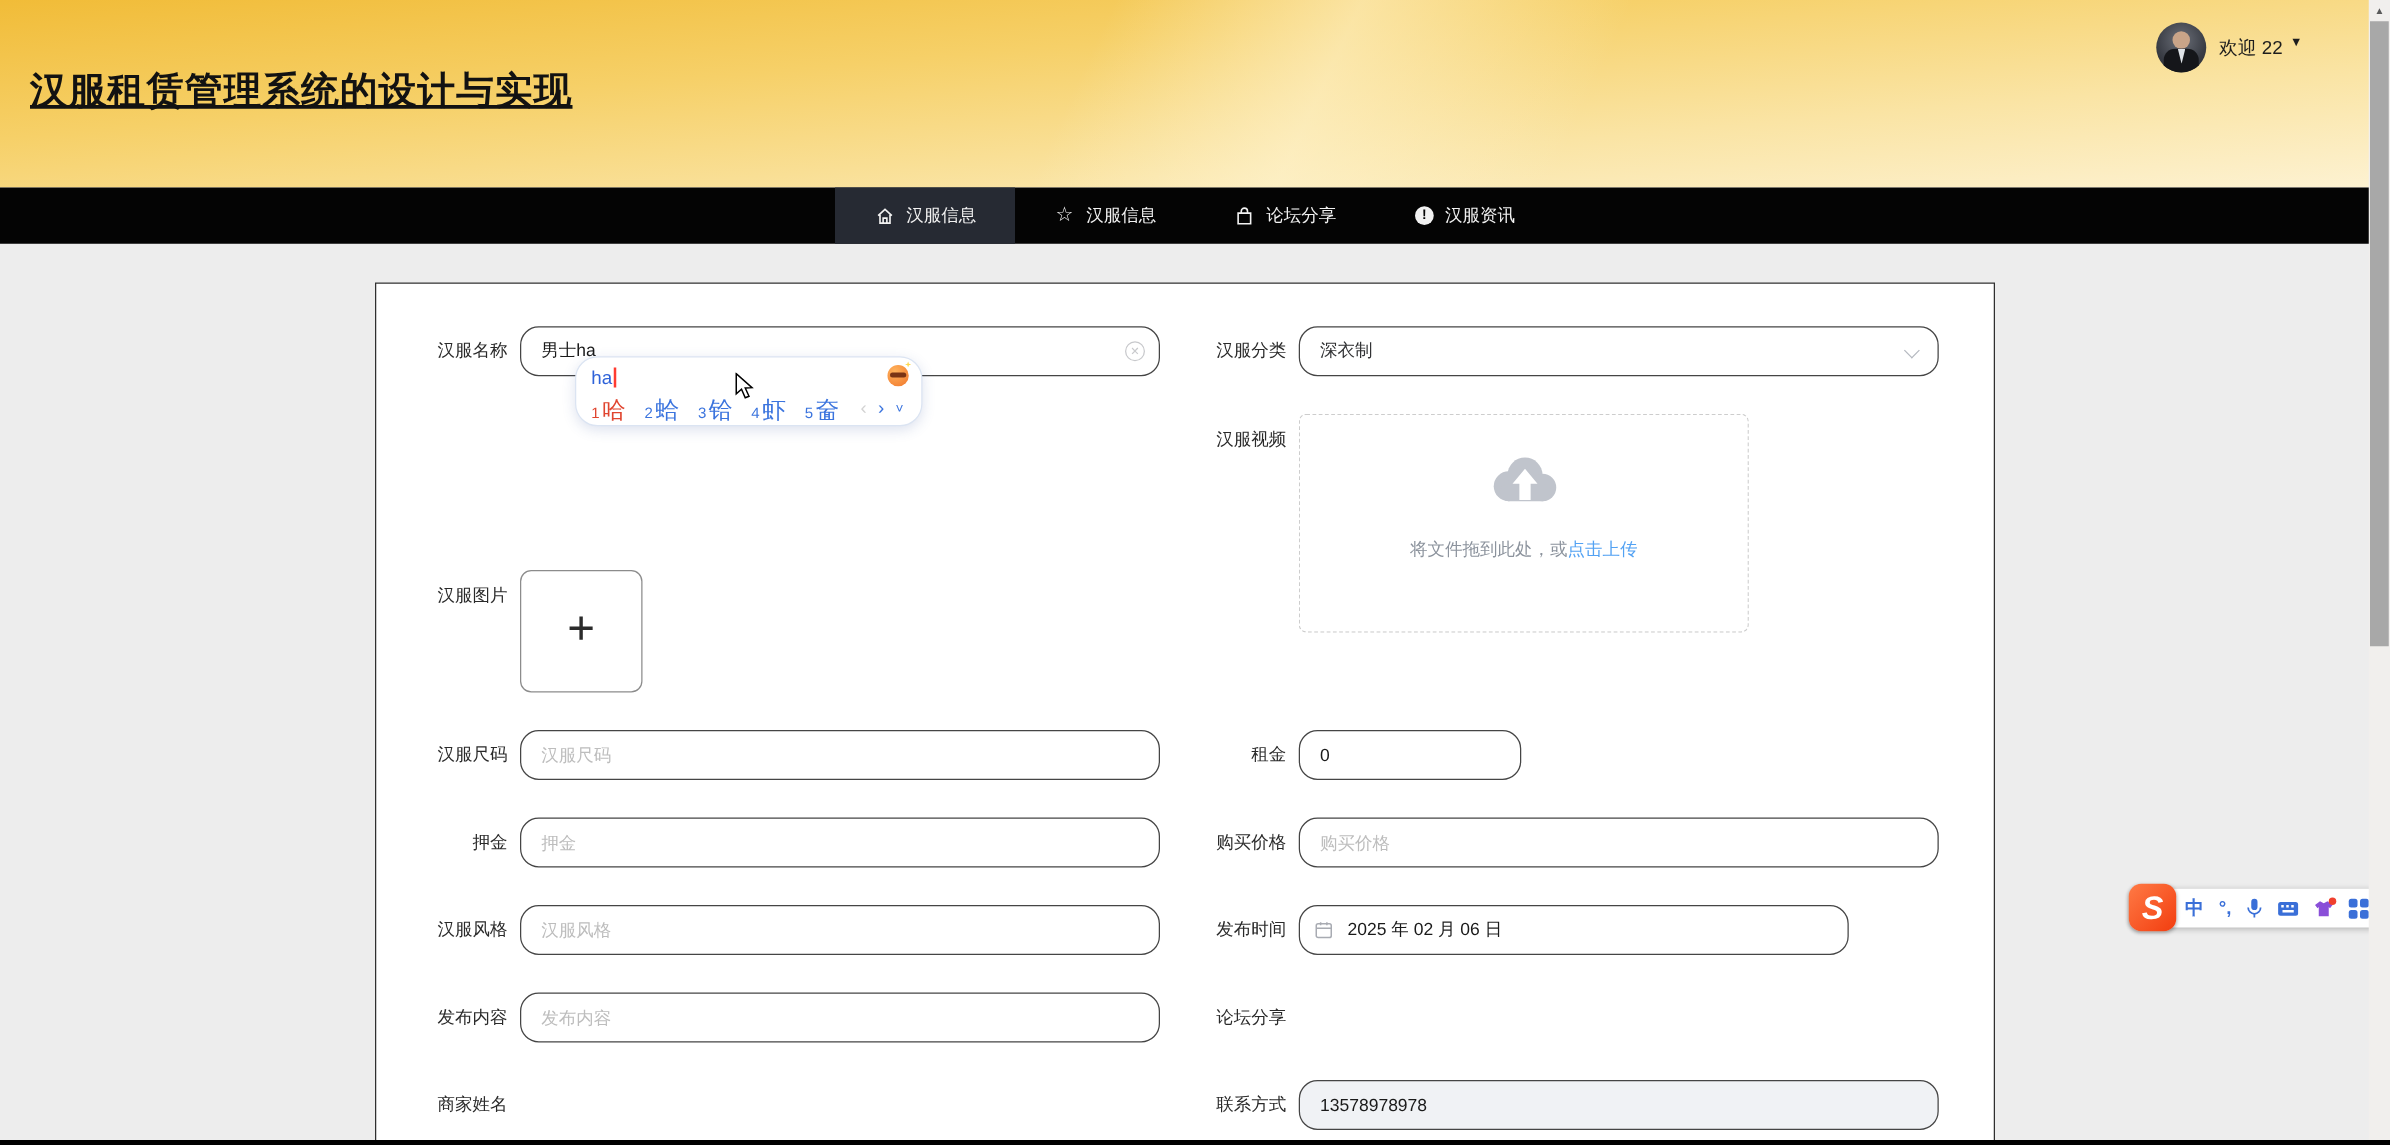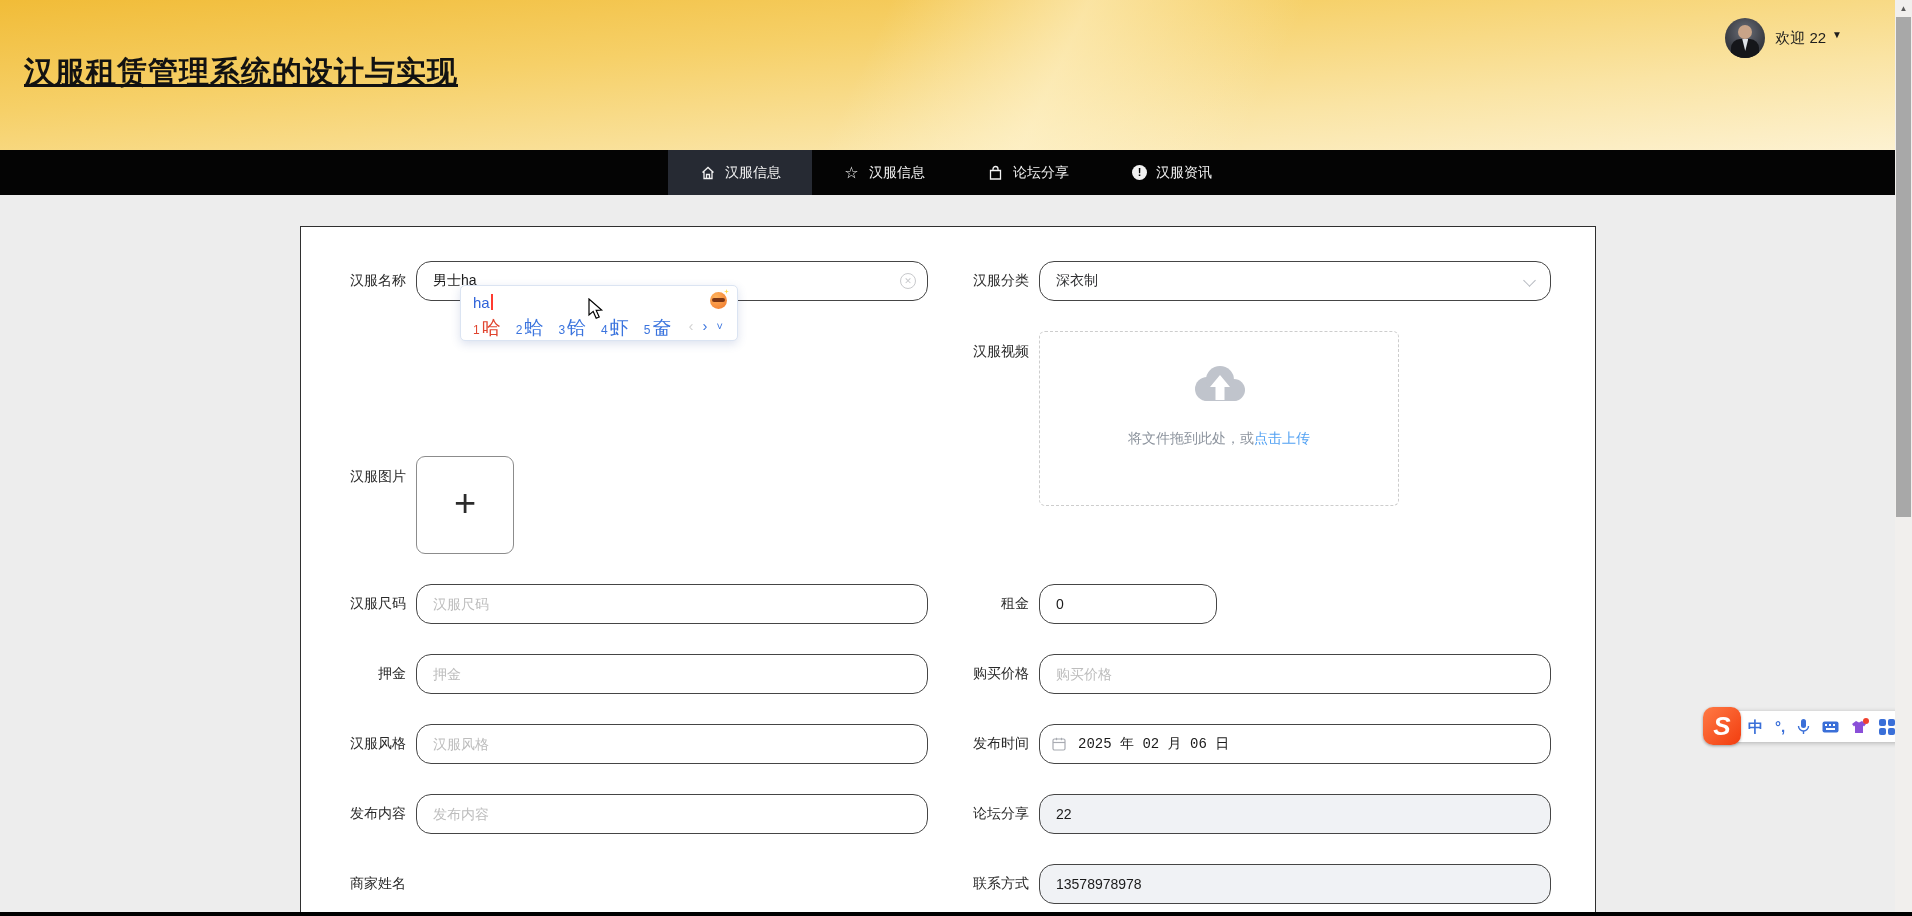--- a/index.html
+++ b/index.html
@@ -78,21 +78,21 @@
     border-radius:50%; color:#c8c9cc; font-size:9px; display:flex; align-items:center; justify-content:center;
     cursor:pointer; background:#fff;
   }
   .select-box { position:relative; display:flex; align-items:center; width:512px; height:40px;
     border:1px solid #454545; border-radius:15px; background:#fff; padding:0 16px; font-size:14px; cursor:pointer; }
   .chevron {
     position:absolute; right:16px; top:14px; width:9px; height:9px;
     border-right:1.6px solid #b4b8bf; border-bottom:1.6px solid #b4b8bf; transform:rotate(45deg);
   }
   .date-box { position:relative; }
-  .date-box .inp { padding-left:38px; width:512px;font-family:Liberation Mono, monospace; }
+  .date-box .inp { padding-left:38px; width:440px; }
   .cal-ico { position:absolute; left:12px; top:12px; }
 
   
   .media-row { position:relative; height:283px; }
   .upload-group { position:absolute; display:flex; align-items:flex-start; }
   .upload-group .f-label { padding-top:12px; }
   .video-group { left:653px; top:30px; }
   .image-group { left:30px; top:155px; }
   .dragger {
     width:360px; height:175px; border:1px dashed #cdcdcd; border-radius:6px; background:#fff;
@@ -103,21 +103,21 @@
   .drag-text .upload-link { color:#53a2f3; cursor:pointer; }
   .pic-card {
     width:98px; height:98px; border:1px solid #8c8c8c; border-radius:9px; background:#fff;
     display:flex; align-items:center; justify-content:center; cursor:pointer;
   }
   .plus { font-size:38px; font-weight:200; color:#2b2b2b; line-height:1; margin-top:-4px; }
 
   
   .ime {
     position:absolute; left:460px; top:285px; width:278px; height:56px; z-index:30;
-    background:#fff; border:1px solid #dbe4f2; border-radius:5px;
+    background:#fff; border:1px solid #dbe4f2; border-radius:18px;
     box-shadow:0 3px 10px rgba(60,90,160,.18); padding:4px 12px 0 12px;
   }
   .ime-comp { display:flex; align-items:center; height:24px; font-size:15px; color:#2e62d9; }
   .ime-caret { width:2px; height:16px; background:#ff3b30; margin-left:1px; }
   .ime-emoji {
     position:absolute; right:10px; top:6px; width:17px; height:17px; border-radius:50%;
     background:radial-gradient(circle at 35% 30%,#ffb35c,#f0762b); cursor:pointer;
   }
   .ime-emoji::after { content:""; position:absolute; left:2px; top:6px; width:13px; height:4px; border-radius:2px; background:#7a3414; }
   .ime-emoji::before { content:""; position:absolute; right:-2px; top:-3px; width:5px; height:5px; background:#ffd94d; clip-path:polygon(50% 0,62% 38%,100% 50%,62% 62%,50% 100%,38% 62%,0 50%,38% 38%); }
@@ -296,21 +296,20 @@
     </div>
   </div>
 
   <div class="form-row row-gap">
     <div class="field field-left">
       <span class="f-label">发布内容</span>
       <input class="inp" placeholder="发布内容" style="">
     </div>
     <div class="field field-right">
       <span class="f-label">论坛分享</span>
-      <input class="inp disabled" value="22" style="">
     </div>
   </div>
 
   <div class="form-row row-gap">
     <div class="field field-left">
       <span class="f-label">商家姓名</span>
     </div>
     <div class="field field-right">
       <span class="f-label">联系方式</span>
       <input class="inp disabled" value="13578978978" style="">

